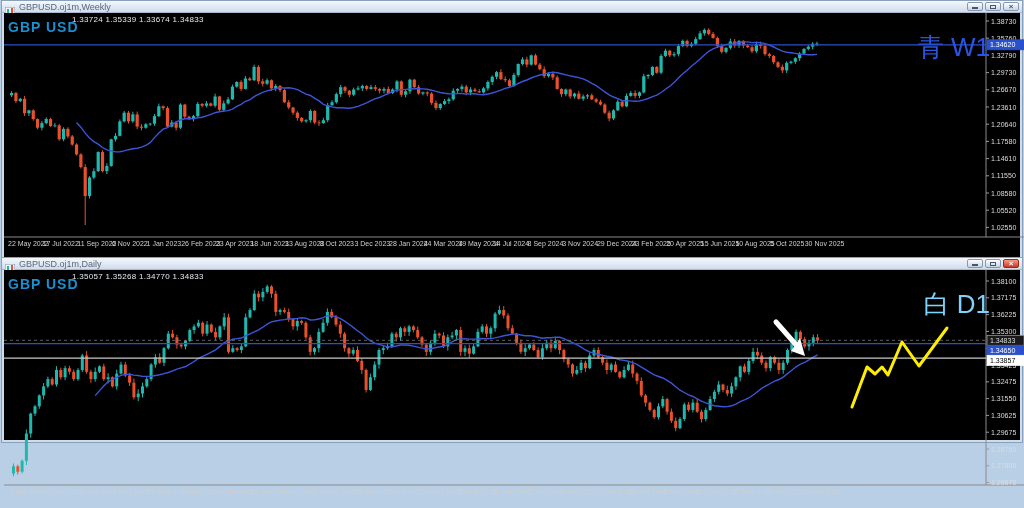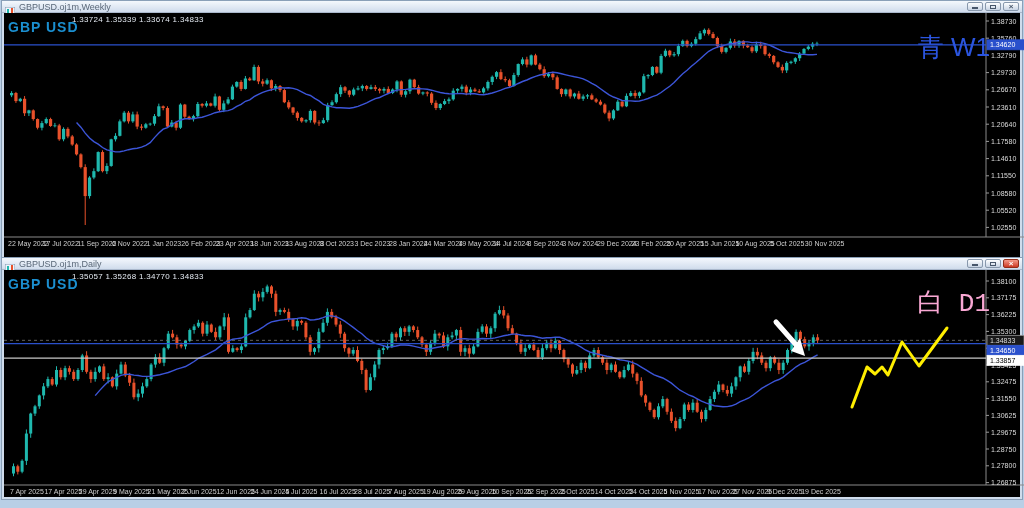--- a/index.html
+++ b/index.html
@@ -1,20 +1,20 @@
 <!DOCTYPE html>
 <html><head>
 <meta charset="utf-8">
 <style>
   html,body{margin:0;padding:0;}
   body{width:1024px;height:508px;background:#b9cfe6;position:relative;overflow:hidden;
        font-family:"Liberation Sans", sans-serif;}
   .window{position:absolute;left:1px;width:1022px;background:#cfdcec;border:1px solid #8aa0b8;box-sizing:border-box;}
   #win-weekly{top:0;height:279px;}
-  #win-daily{top:257px;height:243px;}
+  #win-daily{top:257px;height:186px;}
   .titlebar{height:12px;display:flex;align-items:center;padding:0 3px;gap:4px;
             background:linear-gradient(#f4f8fd,#d0dcec);border-bottom:1px solid #aab8cc;box-sizing:border-box;}
   .tb-icon{width:10px;height:9px;display:inline-block;}
   .tb-title{font-size:9px;color:#5a6878;line-height:10px;white-space:nowrap;}
   .win-buttons{margin-left:auto;display:flex;gap:2px;}
   .win-btn{width:16px;height:9px;border:1px solid #8898ac;border-radius:2px;box-sizing:border-box;
            background:linear-gradient(#fdfeff,#c8d4e4);display:flex;align-items:center;justify-content:center;cursor:default;}
   .win-btn.close-active{background:linear-gradient(#f49a8a,#cc3a24);border-color:#922c18;}
   .win-btn.close-active .ic-close{color:#fff;}
   .ic-min{width:6px;height:2px;background:#47566a;margin-top:3px;}
@@ -971,15 +971,15 @@
         <g>
           <rect x="983" y="85.33578378378388" width="37" height="10" fill="#ffffff" stroke="#ffffff" stroke-width="0.8"></rect>
           <text x="986" y="92.83578378378388" fill="#000000" font-size="7px" font-family="Liberation Sans, sans-serif">1.33857</text>
         </g>
         <polyline points="848,137 863,97 871,104 878,97 884,105 898,72 915,96 943,58" fill="none" stroke="#ffee00" stroke-width="3" stroke-linejoin="round" stroke-linecap="round"></polyline>
         <line x1="772" y1="52" x2="794" y2="77" stroke="#ffffff" stroke-width="5" stroke-linecap="round"></line>
         <polygon points="801,86 787,81 796,68" fill="#ffffff"></polygon>
       </svg>
     <div class="info-line">1.35057 1.35268 1.34770 1.34833</div>
     <div class="watermark" id="wm-daily" style="color: rgb(27, 143, 208);">GBP USD</div>
-    <div class="badge" id="badge-daily" style="color: #f9a8d4; font-family: Liberation Mono, monospace;">白 D1</div>
+    <div class="badge" id="badge-daily" style="color: #7dd3fc;">白 D1</div>
   </div>
 </div>
 
 </body></html>

